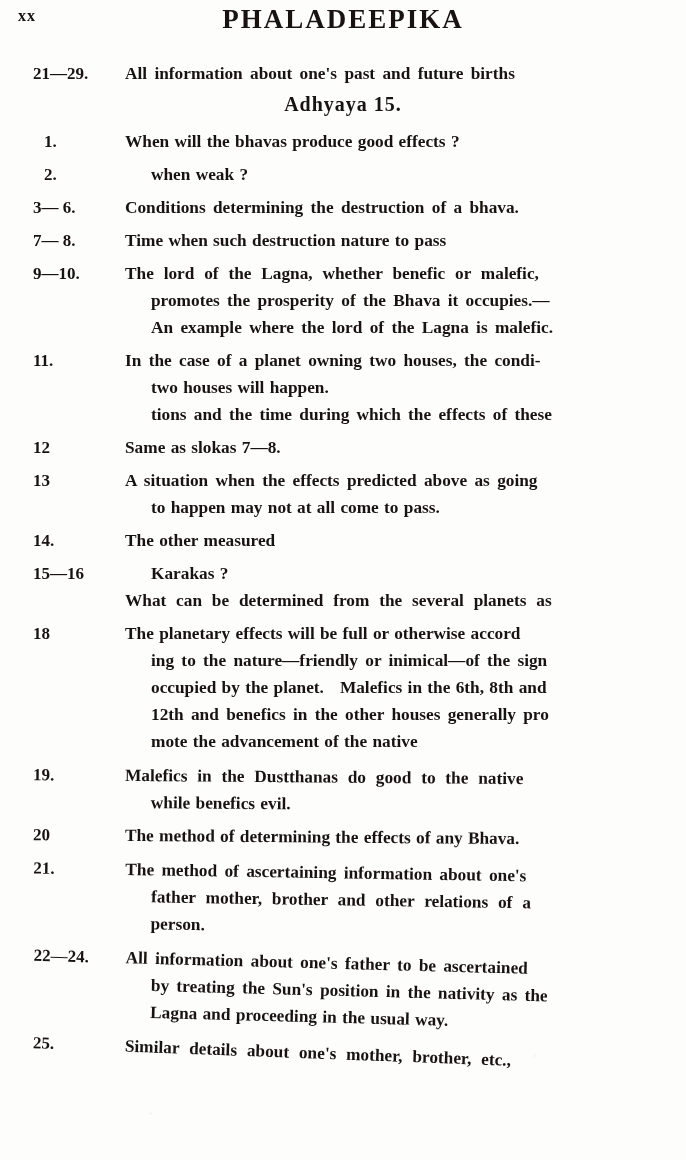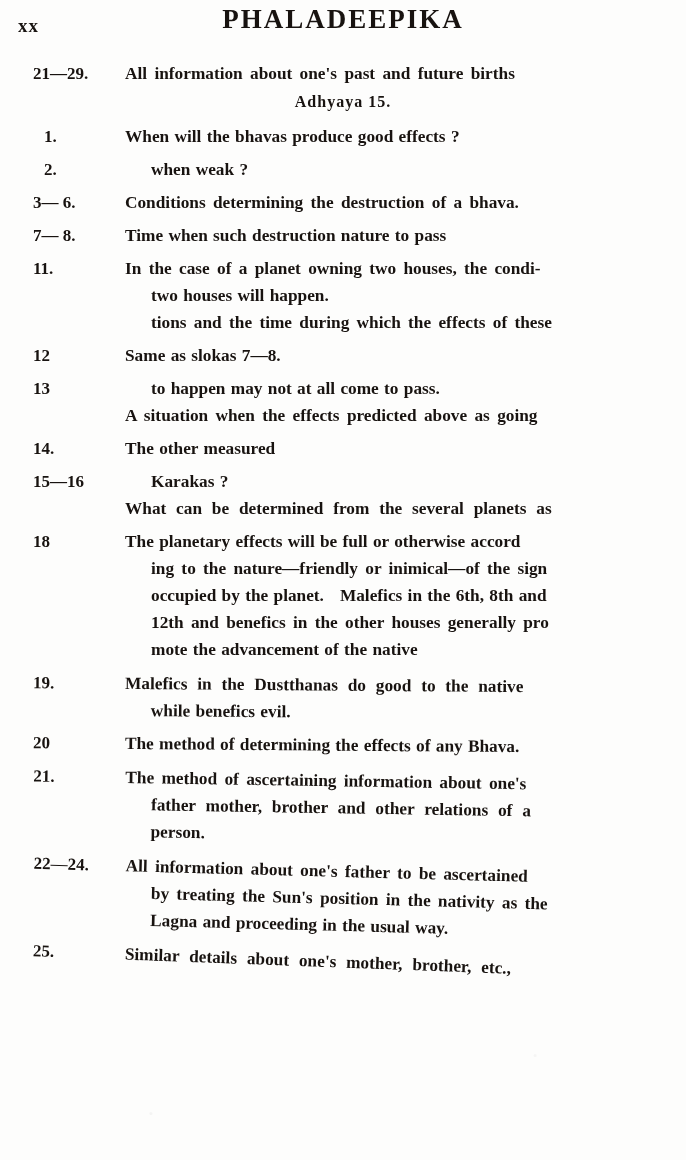--- a/index.html
+++ b/index.html
@@ -14,30 +14,30 @@
     position:relative;width:686px;height:1160px;
     background:
       radial-gradient(circle at 22% 96%, rgba(0,0,0,0.035) 0 1px, transparent 2px),
       radial-gradient(circle at 78% 91%, rgba(0,0,0,0.03) 0 1px, transparent 2px),
       #fdfdfc;
     box-sizing:border-box;
     padding-top:4px;
   }
   .header{position:relative;height:44px;}
   .folio{
-    position:absolute;left:18px;top:11px;
-    font-size:19px;font-weight:700;letter-spacing:1px;
+    position:absolute;left:18px;top:3px;
+    font-size:16px;font-weight:700;letter-spacing:1px;
   }
   .title{
     text-align:center;font-size:27px;font-weight:700;
     letter-spacing:2px;transform:scaleY(1.04);
   }
   .intro{display:flex;margin-top:12px;}
   .adhyaya{
-    text-align:center;font-size:16px;font-weight:700;
+    text-align:center;font-size:20px;font-weight:700;
     letter-spacing:1px;margin:6px 0 12px 0;
   }
   .entry{display:flex;margin-bottom:6px;}
   .num{
     flex:0 0 125px;box-sizing:border-box;
     padding-left:33px;font-size:17px;font-weight:700;
     line-height:27px;white-space:pre-wrap;
   }
   .num.short{padding-left:44px;}
   .body{
@@ -93,42 +93,50 @@
     </div>
   </div>
 
   <div class="entry">
     <span class="num">7—&nbsp;8.</span>
     <div class="body">
       <div class="line">Time when such destruction nature to pass</div>
     </div>
   </div>
 
+  <div class="entry">
+    <span class="num">9—10.</span>
+    <div class="body">
+      <div class="line w2">The lord of the Lagna, whether benefic or malefic,</div>
+      <div class="line cont w1">promotes the prosperity of the Bhava it occupies.—</div>
+      <div class="line cont w1">An example where the lord of the Lagna is malefic.</div>
+    </div>
+  </div>
 
   <div class="entry">
     <span class="num">11.</span>
     <div class="body">
       <div class="line w1">In the case of a planet owning two houses, the condi-</div>
       <div class="line cont">two houses will happen.</div>
       <div class="line cont w1">tions and the time during which the effects of these</div>
     </div>
   </div>
 
   <div class="entry">
     <span class="num">12</span>
     <div class="body">
       <div class="line">Same as slokas 7—8.</div>
     </div>
   </div>
 
   <div class="entry">
     <span class="num">13</span>
     <div class="body">
+      <div class="line w1">A situation when the effects predicted above as going</div>
       <div class="line cont">to happen may not at all come to pass.</div>
-      <div class="line w1">A situation when the effects predicted above as going</div>
     </div>
   </div>
 
   <div class="entry">
     <span class="num">14.</span>
     <div class="body">
       <div class="line">The other measured</div>
     </div>
   </div>
 

